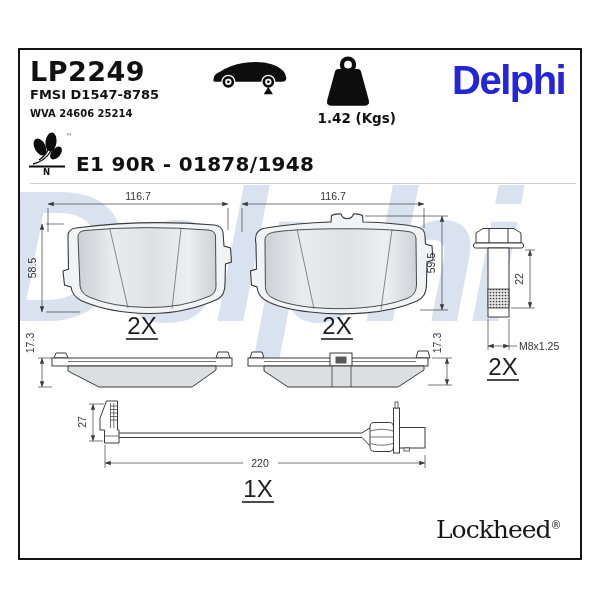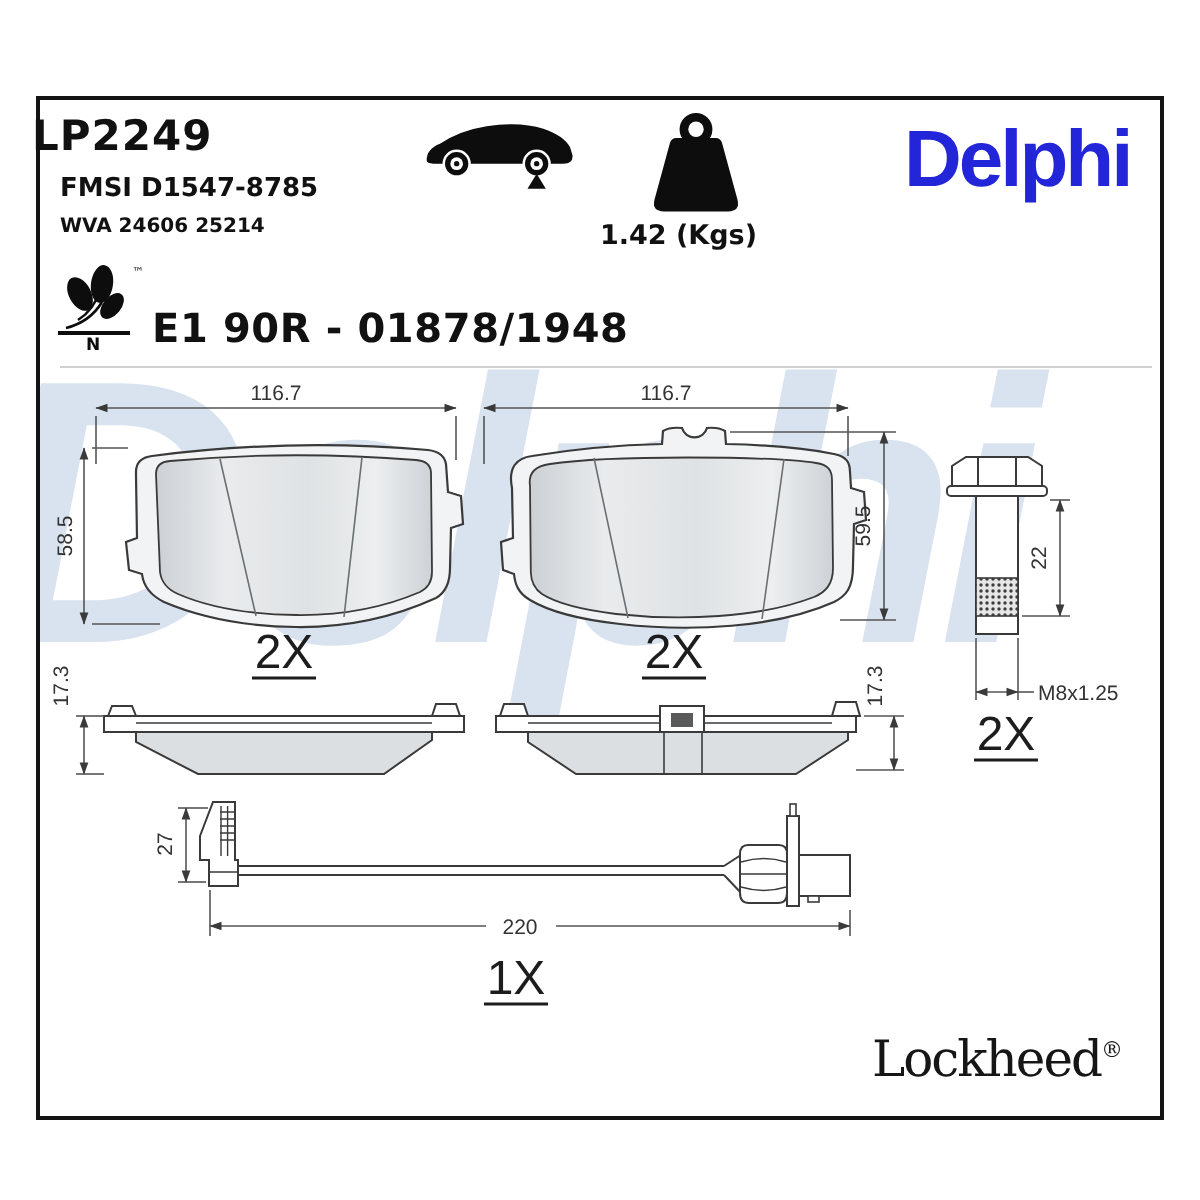--- a/index.html
+++ b/index.html
@@ -4,24 +4,24 @@
 <style>
   html,body{margin:0;padding:0;}
   body{width:600px;height:600px;position:relative;background:#fff;
        font-family:"DejaVu Sans", sans-serif;overflow:hidden;}
   .frame{position:absolute;left:18px;top:48px;width:560px;height:508px;
          border:2px solid #141414;background:#fff;overflow:hidden;}
   .watermark{position:absolute;left:-28px;top:112px;font-size:188px;font-weight:bold;
              letter-spacing:-9px;color:#d9e2ef;line-height:1;white-space:nowrap;
              font-family:"Liberation Sans", sans-serif;z-index:0;font-style:italic;}
   .hdr{position:absolute;z-index:3;color:#111;}
-  .pn{left:16px;top:56px;font-size:21px;font-weight:bold;letter-spacing:.5px;}
+  .pn{left:30px;top:56px;font-size:27px;font-weight:bold;letter-spacing:.5px;}
   .fmsi{left:30px;top:87px;font-size:13px;font-weight:bold;text-align:center;}
   .wva{left:30px;top:108px;font-size:10px;font-weight:bold;}
-  .kgs{left:300px;top:110px;width:96px;text-align:left;font-size:13.5px;font-weight:bold;}
+  .kgs{left:300px;top:110px;width:96px;text-align:right;font-size:13.5px;font-weight:bold;}
   .delphi{left:452px;top:58px;font-size:40px;font-weight:bold;letter-spacing:-1.5px;
           color:#2325d8;font-family:"Liberation Sans", sans-serif;}
   .approval{left:76px;top:152px;font-size:20px;font-weight:bold;letter-spacing:.3px;}
   .divider{position:absolute;left:30px;top:183px;width:546px;height:1px;background:#cfcfcf;z-index:2;}
   .caricon{position:absolute;left:208px;top:56px;z-index:3;}
   .wticon{position:absolute;left:318px;top:55px;z-index:3;}
   .leaficon{position:absolute;left:27px;top:131px;z-index:3;}
   .lockheed{position:absolute;left:436px;top:515px;z-index:3;font-family:"DejaVu Serif", serif;
             font-weight:normal;font-size:25px;color:#161616;letter-spacing:-1px;}
   .lockheed sup{font-size:11px;vertical-align:super;}

